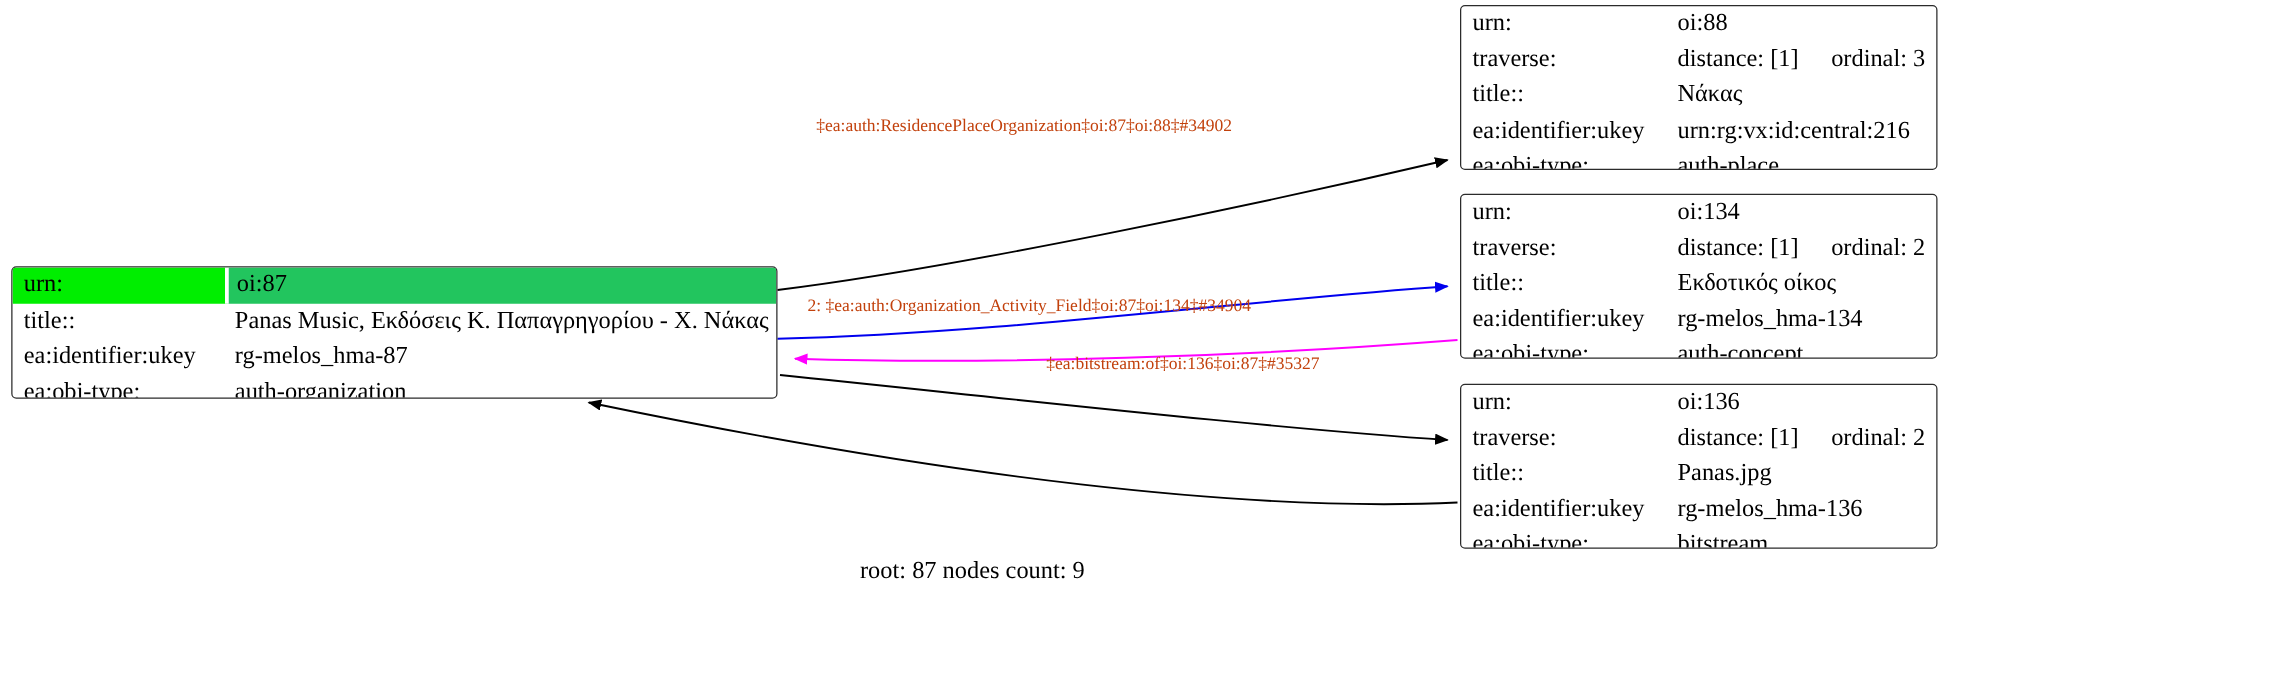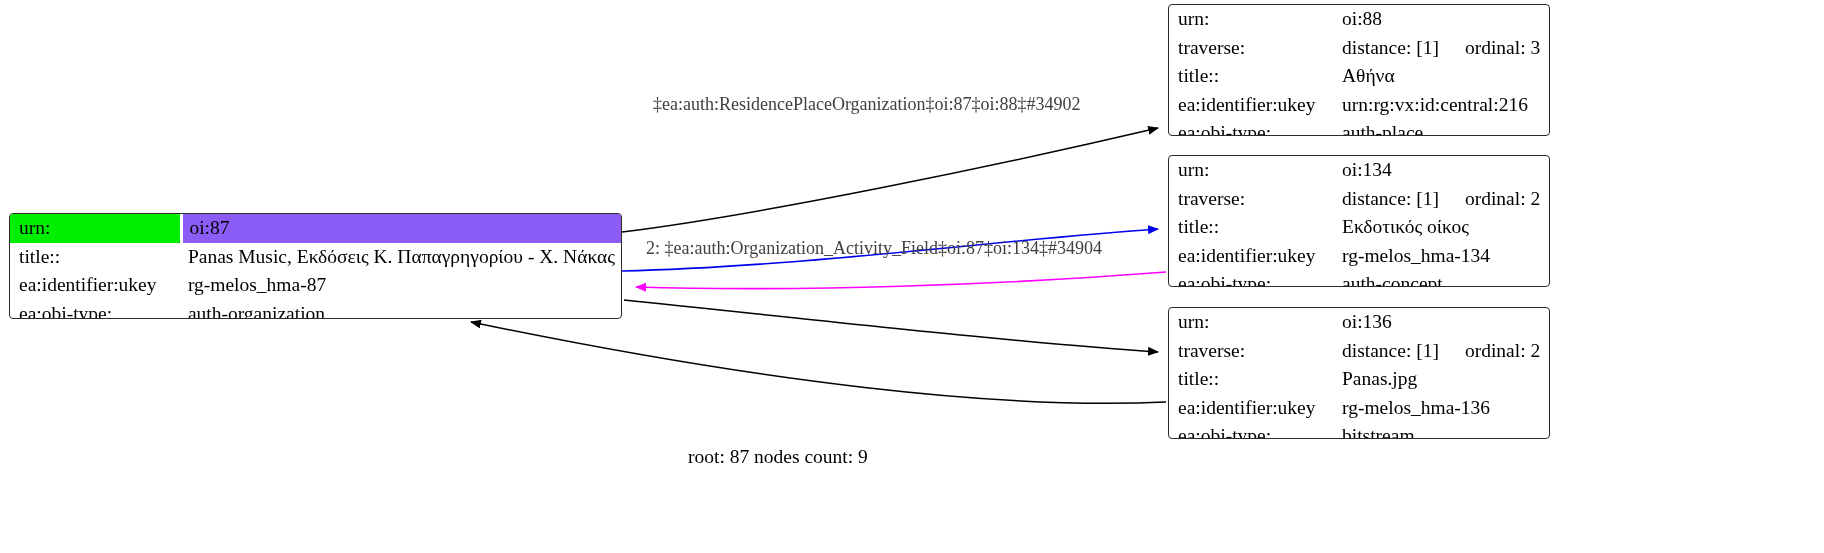--- a/index.html
+++ b/index.html
@@ -62,39 +62,39 @@
     left: 9px;
     top: 213px;
     width: 613px;
     height: 106px;
   }
   #node-87 .node-table td.key { width: 156px; }
   #node-87 .node-table tr.hl td.key {
     background: #00ee00;
     border-right: 3px solid #ffffff;
   }
-  #node-87 .node-table tr.hl td.val { background: #8b5cf6; }
+  #node-87 .node-table tr.hl td.val { background: #22c55e; }
 
   
   .node-right { width: 382px; }
   #node-88  { left: 1168px; top: 4px;   height: 132px; }
   #node-134 { left: 1168px; top: 155px; height: 132px; }
   #node-136 { left: 1168px; top: 307px; height: 132px; }
   .node-right .node-table td.key { width: 152px; }
 
   .dual { display: inline-block; text-decoration: underline; }
   .dual .d1 { display: inline-block; }
   .dual .d2 { display: inline-block; margin-left: 26px; }
 
   .edge-label {
     position: absolute;
-    font-size: 18px;
+    font-size: 14px;
     line-height: 1;
     white-space: nowrap;
-    color: #404040;
+    color: #c2410c;
   }
   #lbl-e1 { left: 652px;  top: 95px;  }
   #lbl-e2 { left: 646px;  top: 240px; }
   #lbl-e3 { left: 648px;  top: 251px; }
   #lbl-e4 { left: 726px;  top: 288px; }
   #lbl-e5 { left: 766px;  top: 353px; }
   #caption {
     position: absolute;
     left: 688px;
     top: 446px;
@@ -164,21 +164,21 @@
       <tr>
         <td class="key">traverse:</td>
         <td class="val">
           <span class="dual">
             <span class="d1">distance: [1]</span><span class="d2">ordinal: 3</span>
           </span>
         </td>
       </tr>
       <tr>
         <td class="key">title::</td>
-        <td class="val">Αθήνα</td>
+        <td class="val">Νάκας</td>
       </tr>
       <tr>
         <td class="key">ea:identifier:ukey</td>
         <td class="val">urn:rg:vx:id:central:216</td>
       </tr>
       <tr>
         <td class="key">ea:obj-type:</td>
         <td class="val">auth-place</td>
       </tr>
     </tbody>
@@ -242,15 +242,16 @@
       <tr>
         <td class="key">ea:obj-type:</td>
         <td class="val">bitstream</td>
       </tr>
     </tbody>
       </table>
   </div>
 
   <div class="edge-label" id="lbl-e1" style="left: 653px; top: 95px;">‡ea:auth:ResidencePlaceOrganization‡oi:87‡oi:88‡#34902</div>
   <div class="edge-label" id="lbl-e2" style="left: 646px; top: 239px;">2: ‡ea:auth:Organization_Activity_Field‡oi:87‡oi:134‡#34904</div>
+  <div class="edge-label" id="lbl-e3" style="left: 837px; top: 285px;">‡ea:bitstream:of‡oi:136‡oi:87‡#35327</div>
 
   <div id="caption">root: 87 nodes count: 9</div>
 </div>
 
 </body></html>

